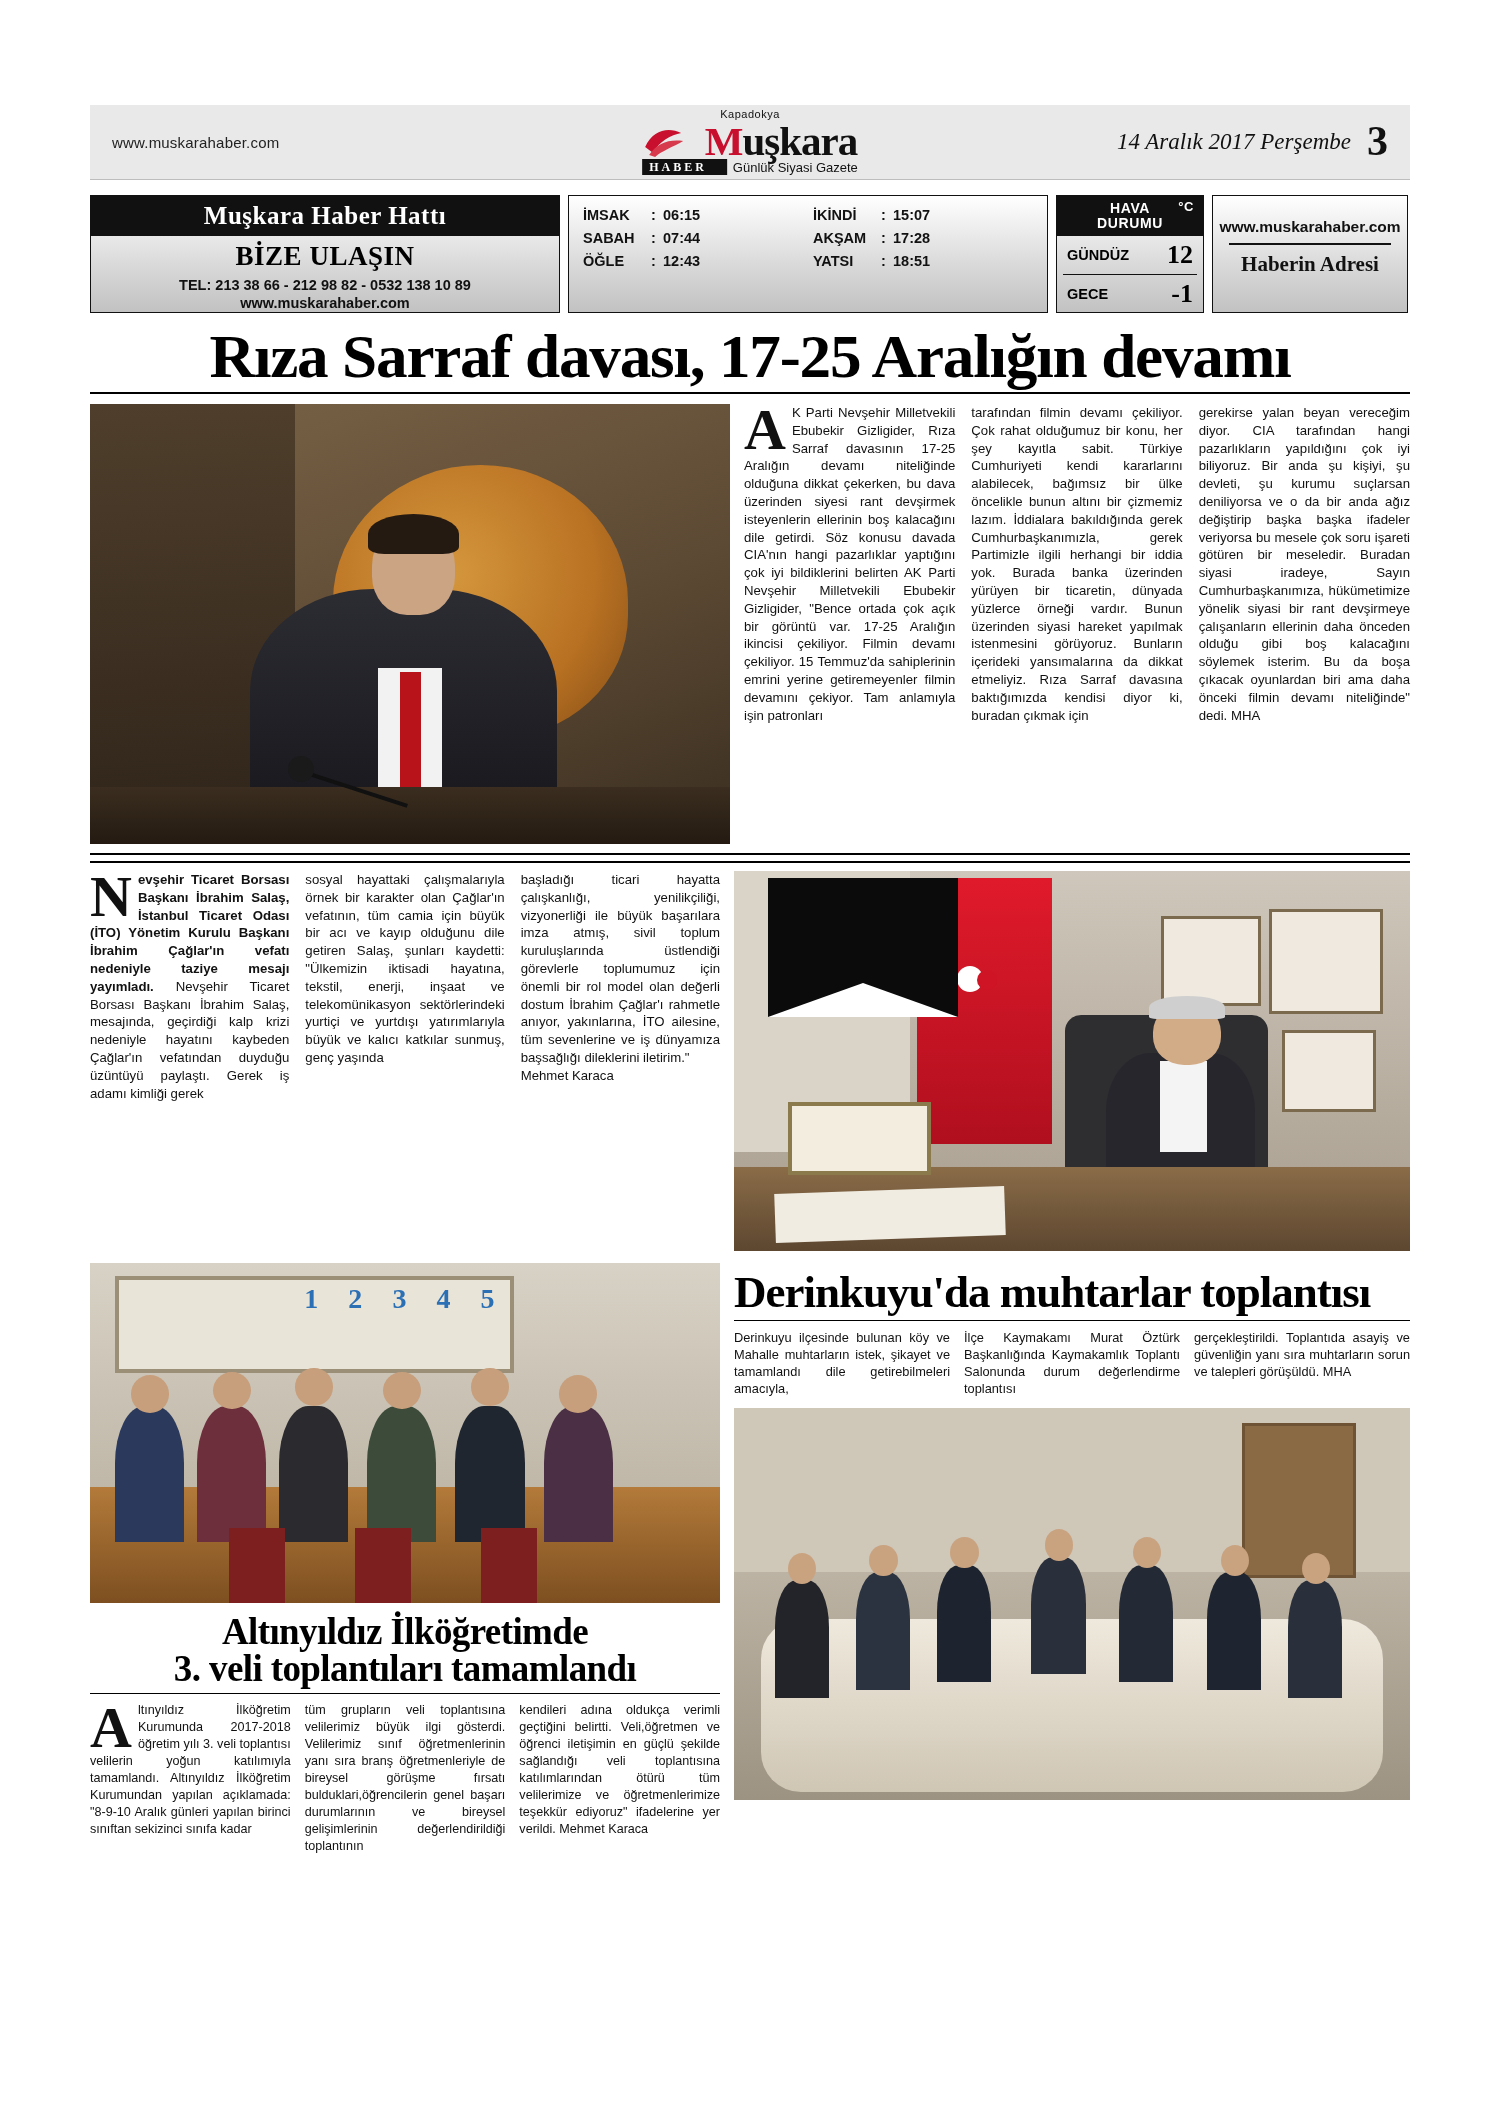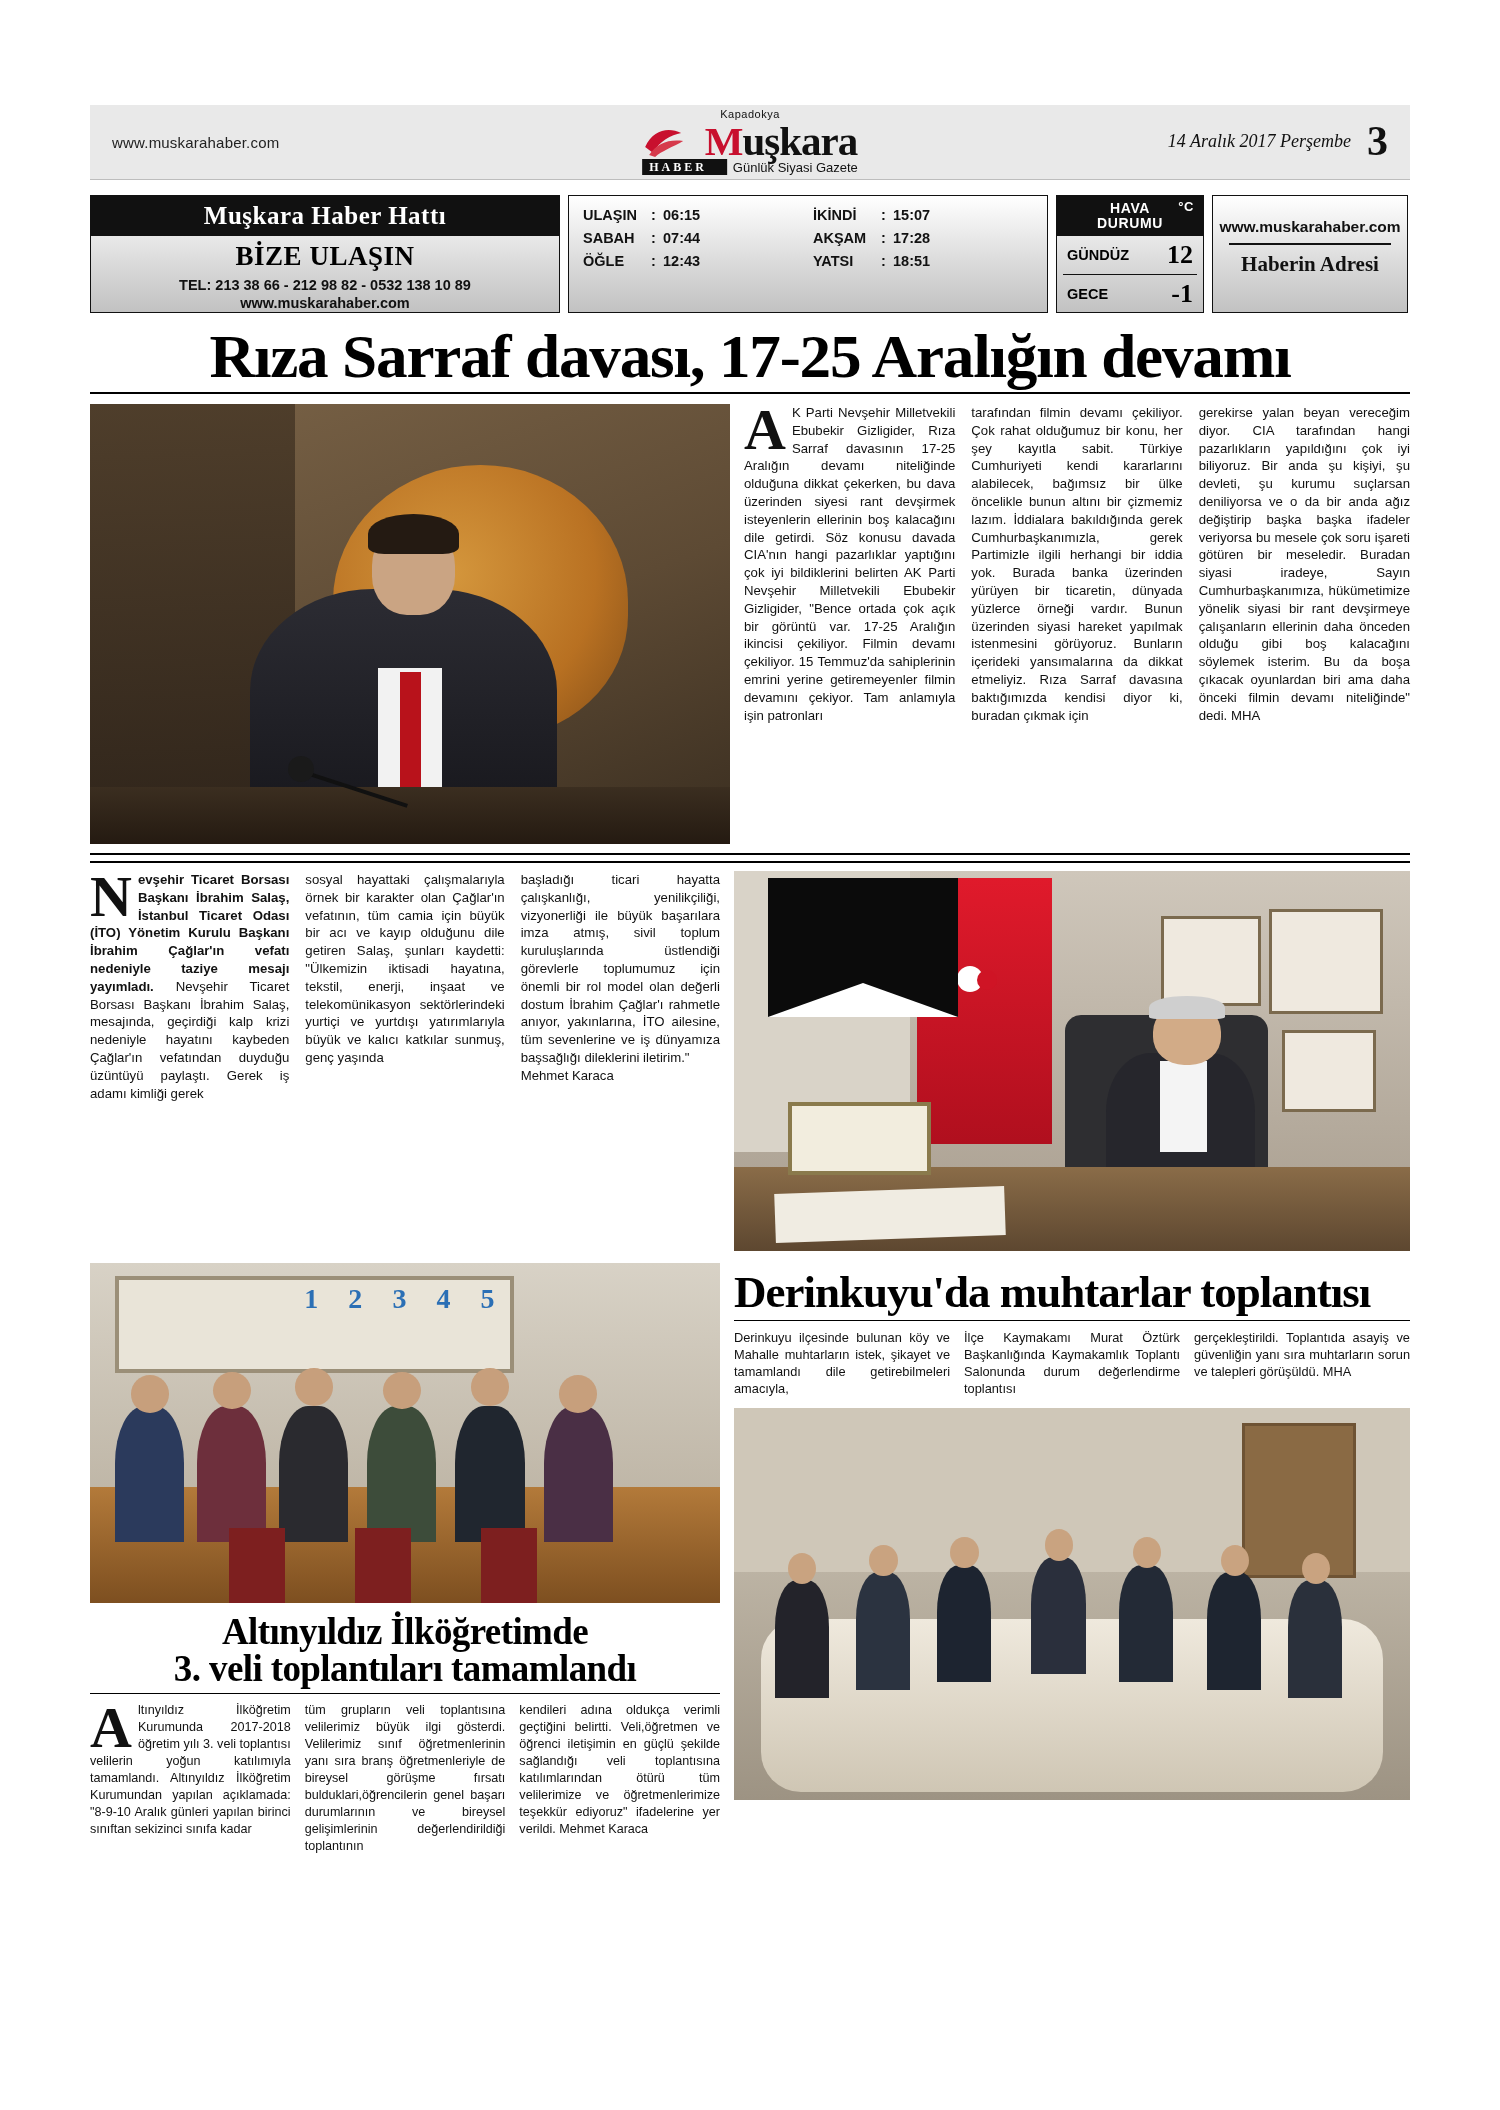--- a/index.html
+++ b/index.html
@@ -100,21 +100,21 @@
     font-size: 13px;
     color: #111;
   }
   .masthead-right {
     display: flex;
     align-items: center;
     gap: 16px;
   }
   .masthead-date {
     font-family: "Liberation Serif", serif;
-    font-size: 18px;
+    font-size: 23px;
     font-style: italic;
     color: #111;
   }
   .masthead-pageno {
     font-family: "Liberation Serif", serif;
     font-size: 42px;
     font-weight: bold;
     line-height: .9;
     color: #111;
   }
@@ -493,21 +493,21 @@
         <div class="hattitle">Muşkara Haber Hattı</div>
         <div class="bizeulas">BİZE ULAŞIN</div>
         <div class="tel">TEL: 213 38 66 - 212 98 82 - 0532 138 10 89</div>
         <div class="weburl">www.muskarahaber.com</div>
       </div>
 
       <div class="ib-box ib-prayer">
         <div class="ptimes">
           <div class="pcol">
             <div class="prow">
-              <span class="lbl">ULAŞIN</span>
+              <span class="lbl">İMSAK</span>
               <span class="sep">:</span>
               <span class="val">06:15</span>
             </div>
             <div class="prow">
               <span class="lbl">SABAH</span>
               <span class="sep">:</span>
               <span class="val">07:44</span>
             </div>
             <div class="prow">
               <span class="lbl">ÖĞLE</span>

